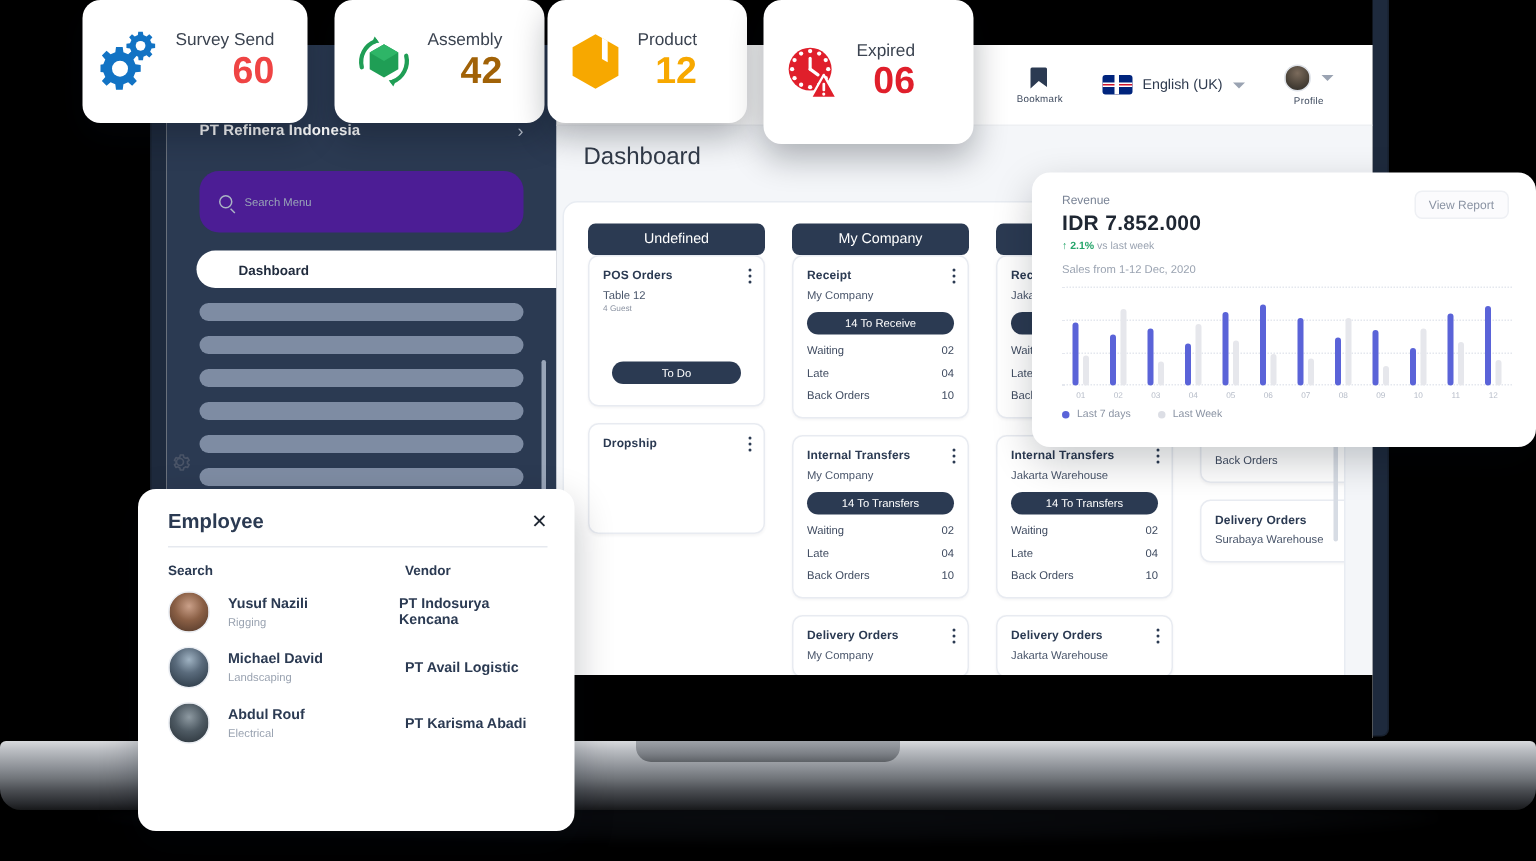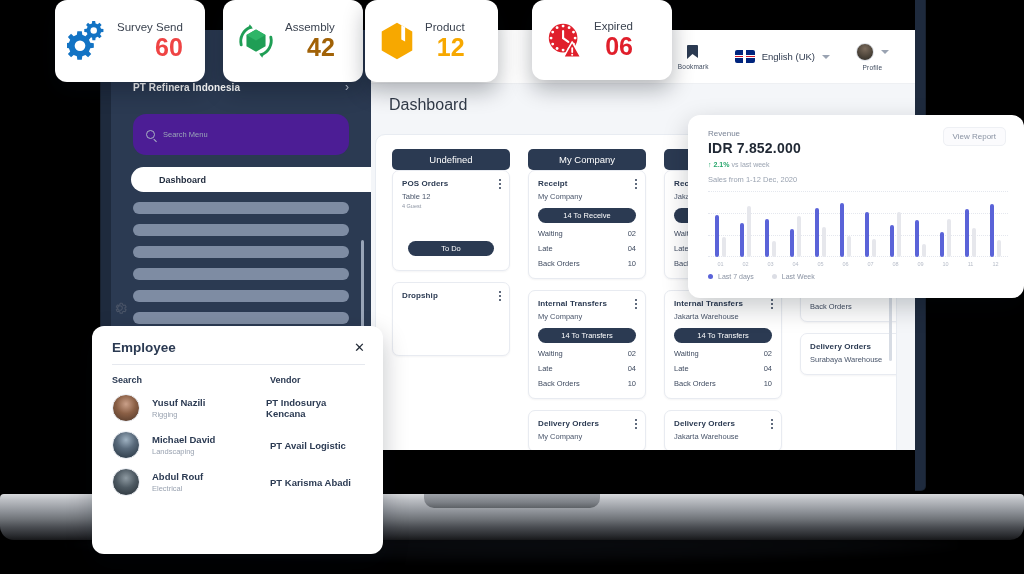--- a/index.html
+++ b/index.html
@@ -550,21 +550,21 @@
       <path d="M20 3 l16 9 v20 l-16 9 -16-9 V12 z" fill="#f7a800"></path>
       <path d="M20 3 l16 9 -5 3 -16-9z" fill="#ffffff" opacity="0.0"></path>
       <path d="M24.5 5.4 l4 2.2 v15 l-4-2.3z" fill="#ffffff"></path>
     </svg>
     <div class="stat-txt">
       <span class="stat-label">Product</span>
       <span class="stat-num" style="color:#f7a800">12</span>
     </div>
   </div>
 
-  <div class="stat-card" style="left:532px; top:0px; width:140px; height:80px;">
+  <div class="stat-card" style="left:509px; top:0px; width:140px; height:96px;">
     <svg width="42" height="42" viewBox="0 0 44 44">
       <circle cx="20" cy="20" r="15" fill="#e01f2b"></circle>
       <g fill="#fff">
         <circle cx="20" cy="7.4" r="1.5"></circle>
           <circle cx="26.3" cy="9.1" r="1.5"></circle>
         <circle cx="30.9" cy="13.7" r="1.5"></circle>
           <circle cx="32.6" cy="20" r="1.5"></circle>
         <circle cx="30.9" cy="26.3" r="1.5"></circle>
           <circle cx="26.3" cy="30.9" r="1.5"></circle>
         <circle cx="20" cy="32.6" r="1.5"></circle>

